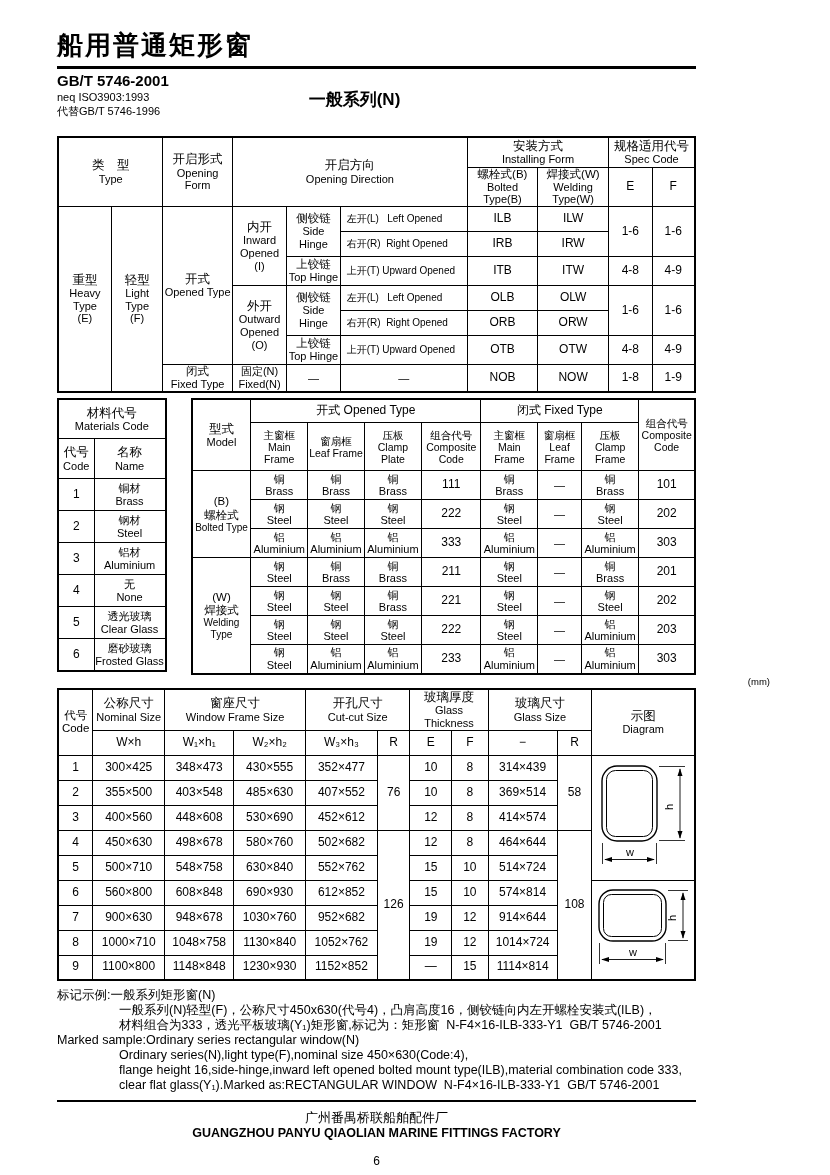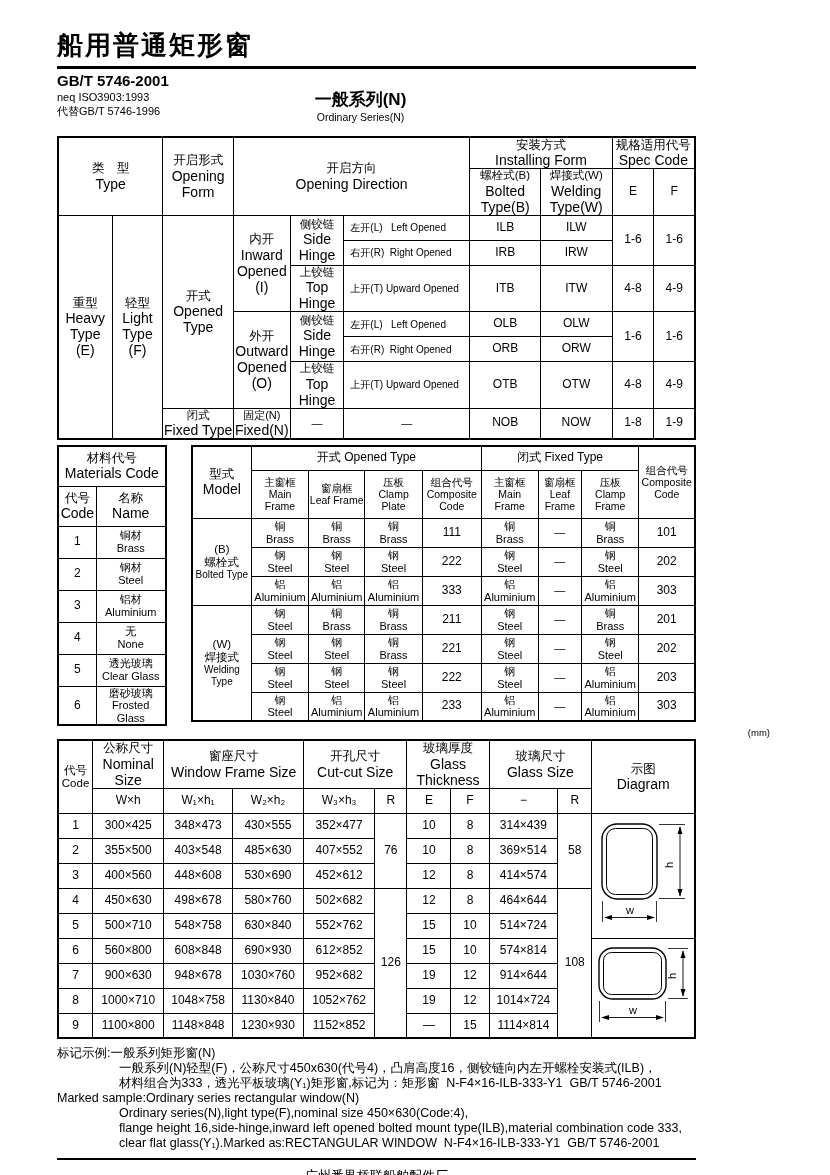--- a/index.html
+++ b/index.html
@@ -5,28 +5,28 @@
   html,body{margin:0;padding:0}
   body{width:830px;height:1175px;background:#fff;color:#000;font-family:"Liberation Sans",sans-serif;position:relative}
   .content{position:absolute;left:57px;top:28px;width:639px}
   .trow{display:flex;justify-content:space-between;align-items:flex-end;border-bottom:3px solid #000;padding-bottom:3px}
   .tzh{font-size:26px;font-weight:bold;letter-spacing:2px}
   .ten{font-size:19px;font-weight:bold;letter-spacing:.3px}
   .stdblk{position:relative;height:58px;margin-top:3px}
   .std1{font-size:15px;font-weight:bold}
   .std2,.std3{font-size:11px}
   .stds div{line-height:1.25}
-  .series{position:absolute;top:16px;left:6px;width:100%;text-align:center;transform:translateX(-22px)}
+  .series{position:absolute;top:16px;left:0;width:100%;text-align:center;transform:translateX(-22px)}
   .series .s1{font-size:17px;font-weight:bold}
   .series .s2{font-size:10.5px}
   table{border-collapse:collapse;table-layout:fixed}
   td{border:1px solid #000;text-align:center;vertical-align:middle;padding:0;font-size:11px;line-height:1.15;overflow:hidden}
   table.t{border:2px solid #000}
   .zh{font-size:12.5px}
-  .en{font-size:14px}
+  .en{font-size:11px}
   .pre{white-space:pre-line}
   .code{font-size:12px}
   .dir{text-align:left;padding-left:6px;font-size:10px;white-space:pre}
   .h30{height:30px}.h26{height:26px}.h25{height:25px}.h29{height:29px}.h22{height:22px}
   .h40{height:40px}.h32{height:32px}.h38{height:38px}
   .mr{height:29px}
   .t1{margin-top:6px}
   .midflex{display:flex;gap:24px;margin-top:5px;align-items:flex-start}
   .mm{width:713px;text-align:right;font-size:9.5px;height:13px;line-height:13px}
   .notes{margin-top:7px}
@@ -52,21 +52,20 @@
   </div>
 
   <div class="stdblk">
     <div class="stds">
       <div class="std1">GB/T 5746-2001</div>
       <div class="std2">neq ISO3903:1993</div>
       <div class="std3">代替GB/T 5746-1996</div>
     </div>
     <div class="series">
       <div class="s1">一般系列(N)</div>
-      <div class="s2">Ordinary Series(N)</div>
     </div>
   </div>
 
   <table class="t t1">
     <colgroup>
         <col style="width:60px">
         <col style="width:60px">
         <col style="width:78px">
         <col style="width:58px">
         <col style="width:61px">

